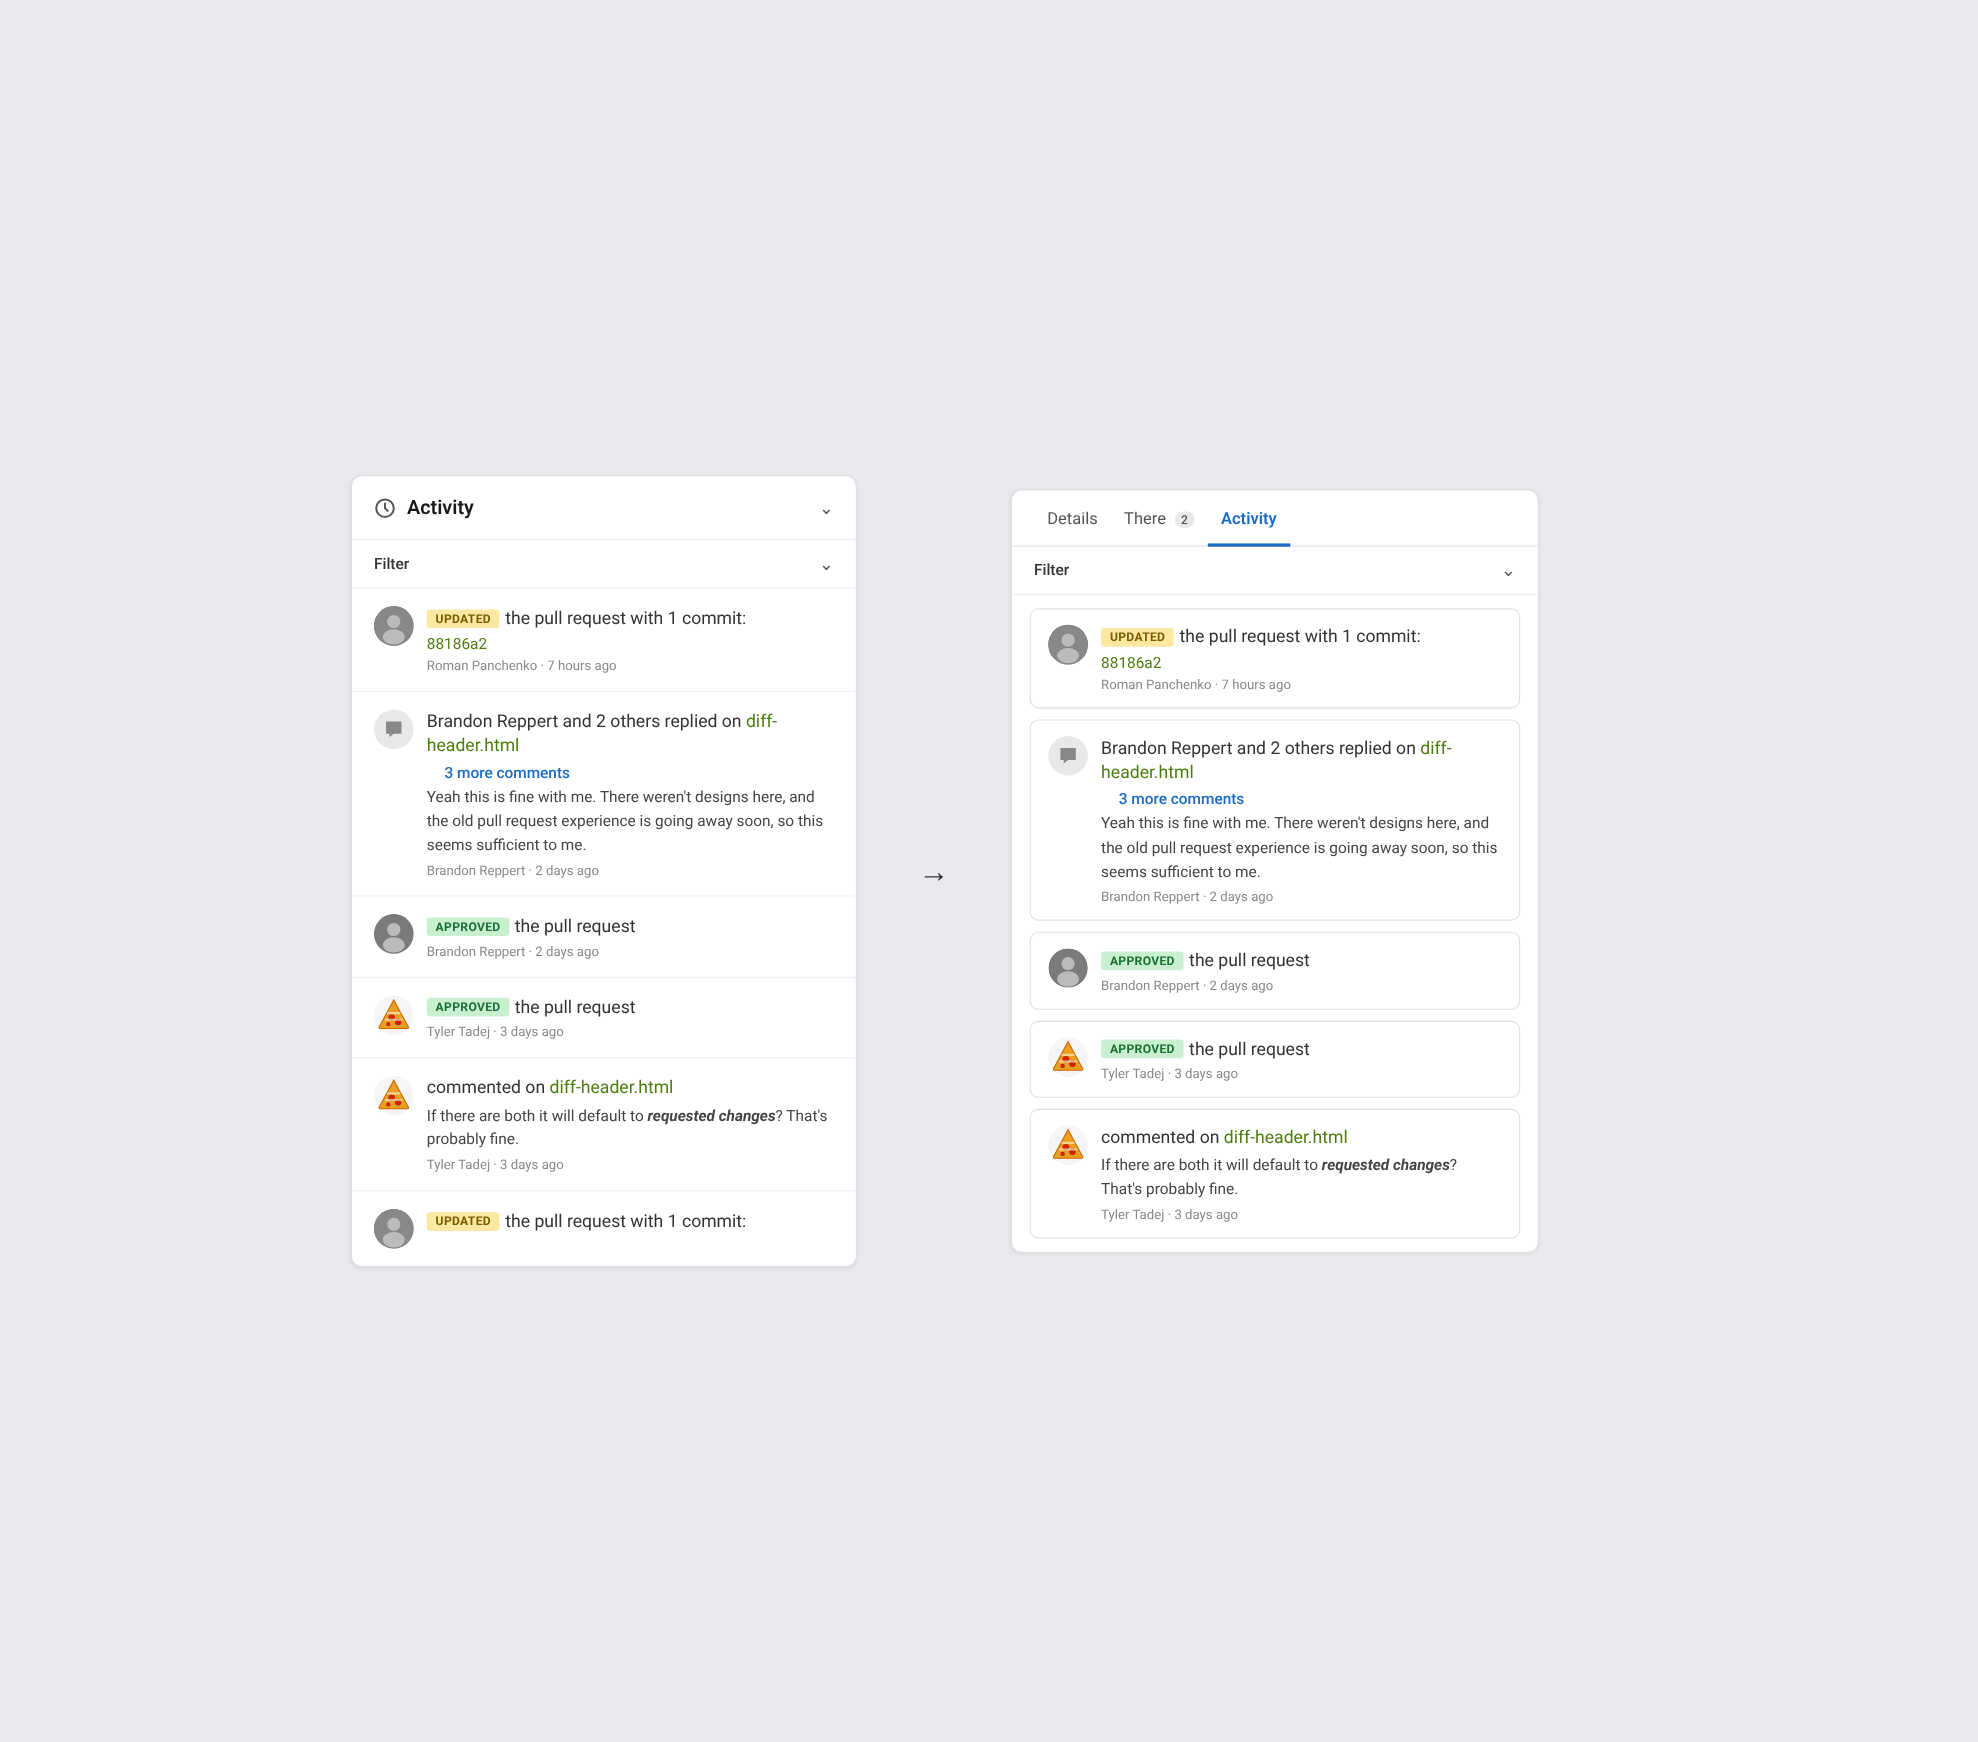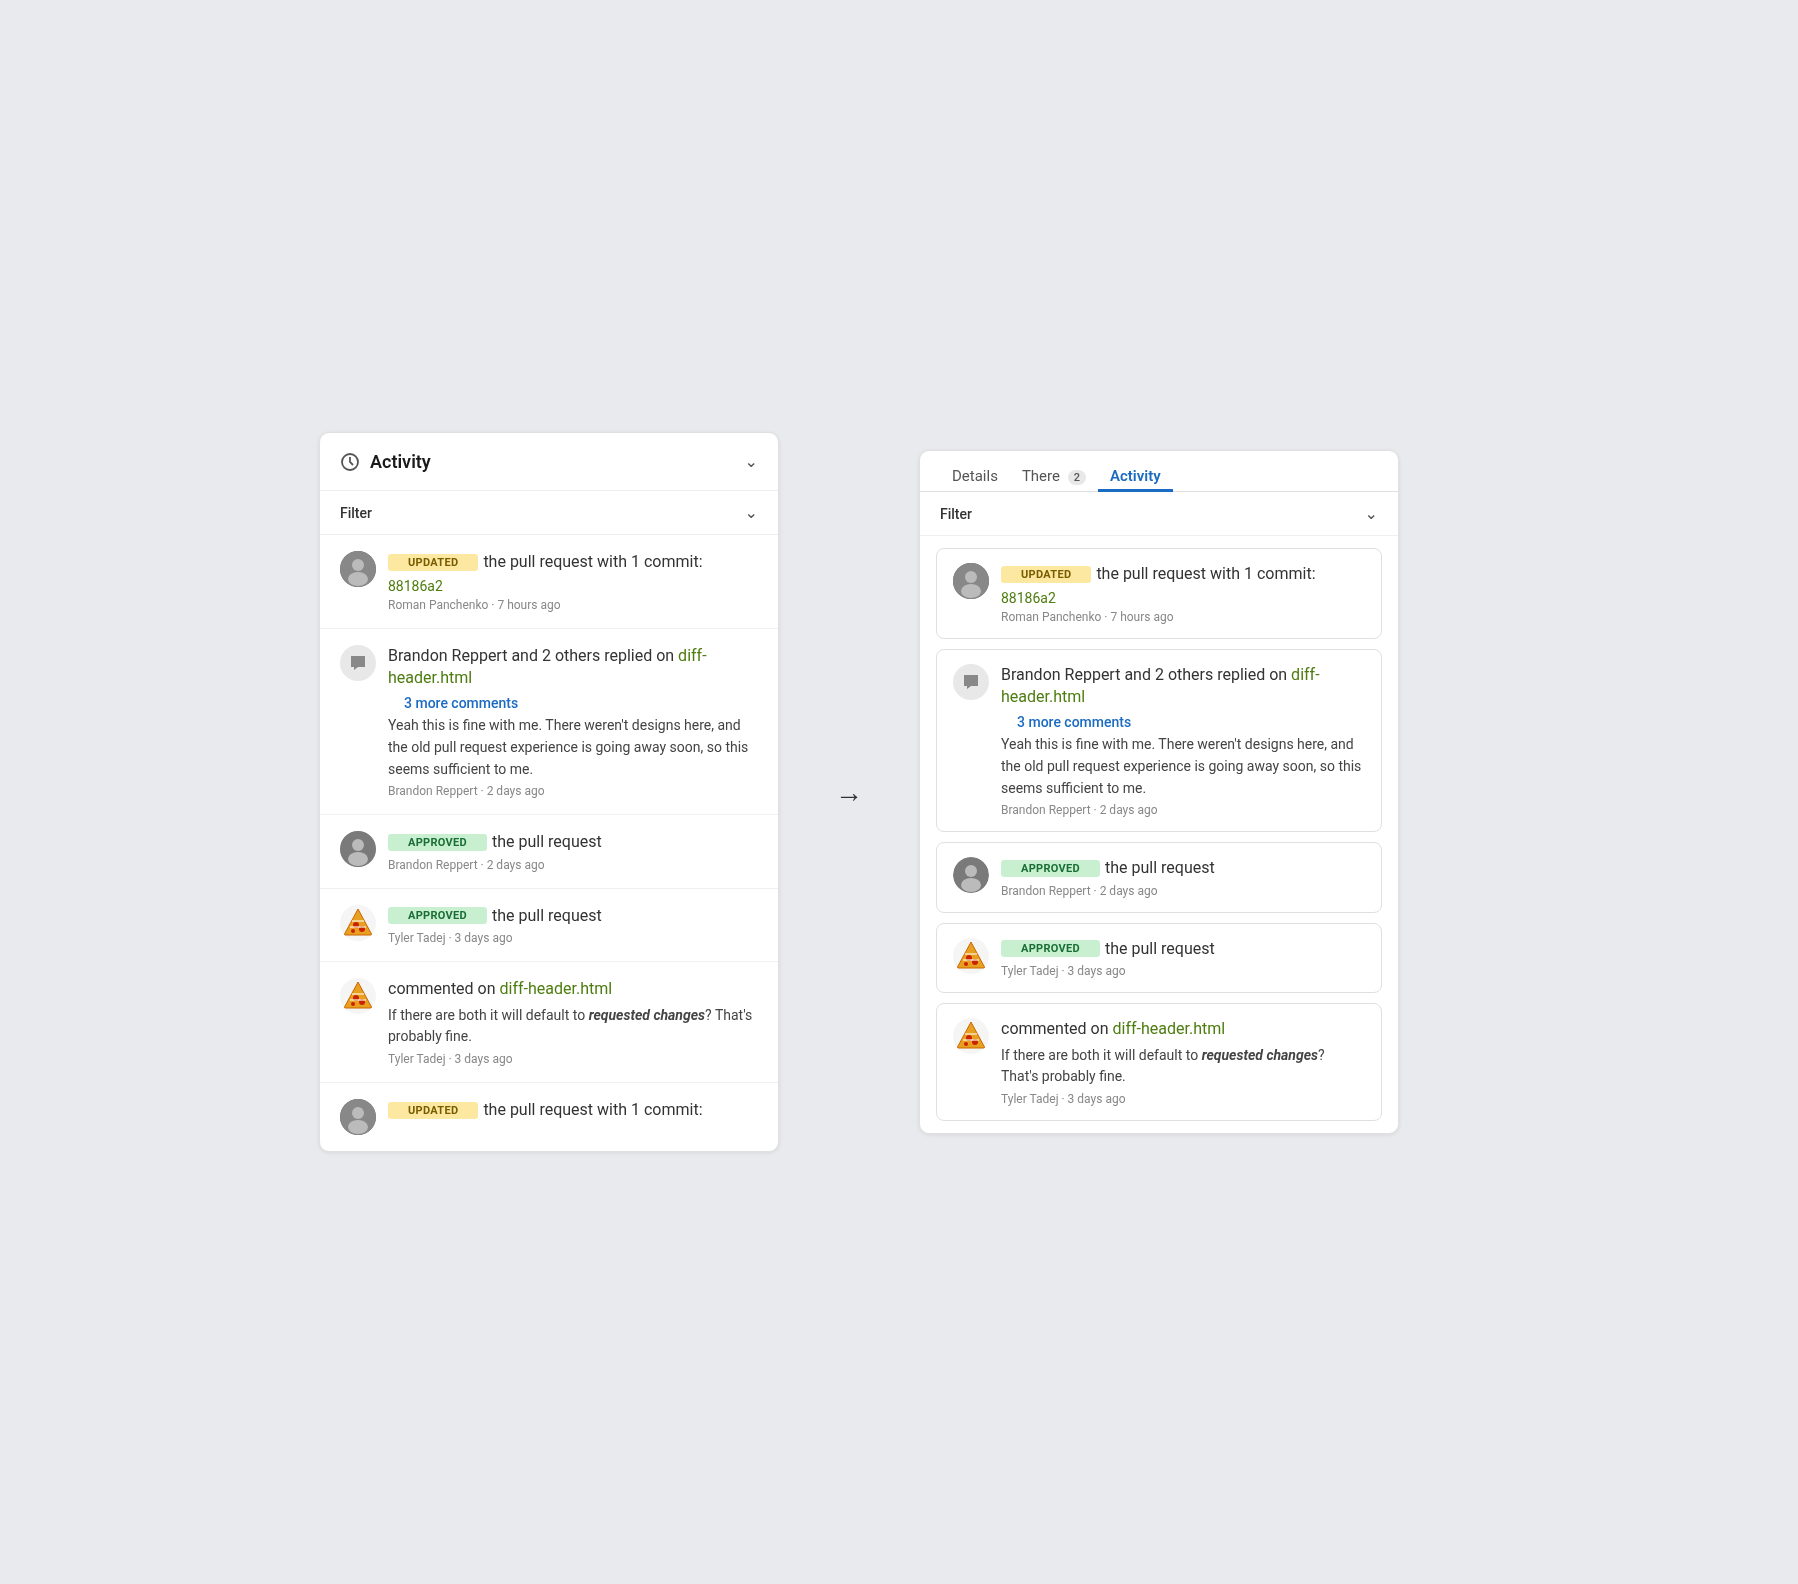--- a/index.html
+++ b/index.html
@@ -106,21 +106,21 @@
     }
     .activity-main-line {
       display: flex;
       align-items: center;
       flex-wrap: wrap;
       gap: 5px;
       margin-bottom: 4px;
     }
     .badge {
       display: inline-block;
-      padding: 2px 20px;
+      padding: 2px 8px;
       border-radius: 3px;
       font-size: 11px;
       font-weight: 700;
       text-transform: uppercase;
       letter-spacing: 0.3px;
     }
     .badge-updated {
       background: #fce8a0;
       color: #7a5c00;
     }
@@ -183,21 +183,21 @@
       box-shadow: 0 1px 4px rgba(0,0,0,0.08);
     }
     .right-panel-tabs {
       display: flex;
       align-items: flex-end;
       gap: 0;
       padding: 0 20px;
       border-bottom: 1px solid #e0e0e0;
     }
     .tab-item {
-      padding: 16px 12px 4px;
+      padding: 16px 12px 14px;
       font-size: 15px;
       color: #555;
       cursor: pointer;
       border-bottom: 3px solid transparent;
       margin-bottom: -1px;
       font-weight: 400;
     }
     .tab-item.active {
       color: #1a6bc1;
       border-bottom: 3px solid #1a6bc1;

